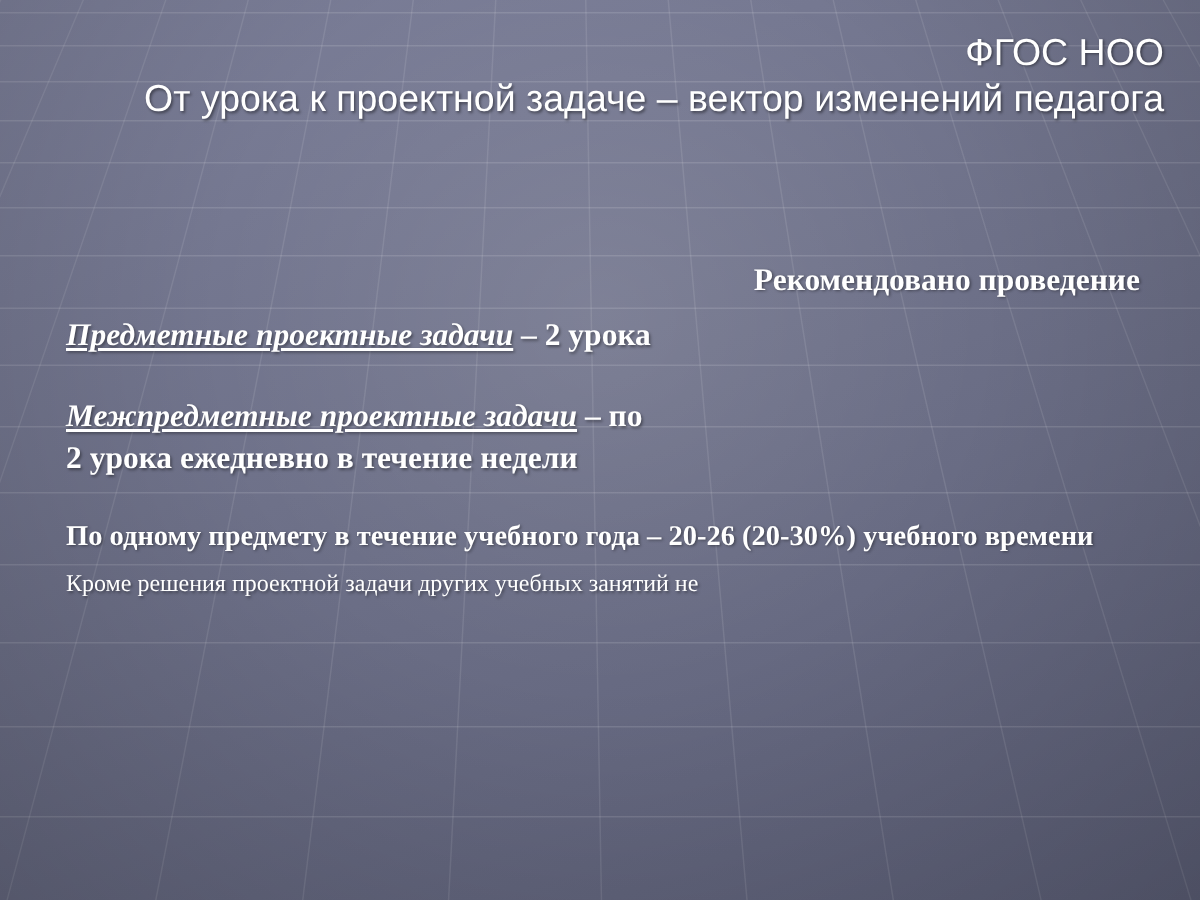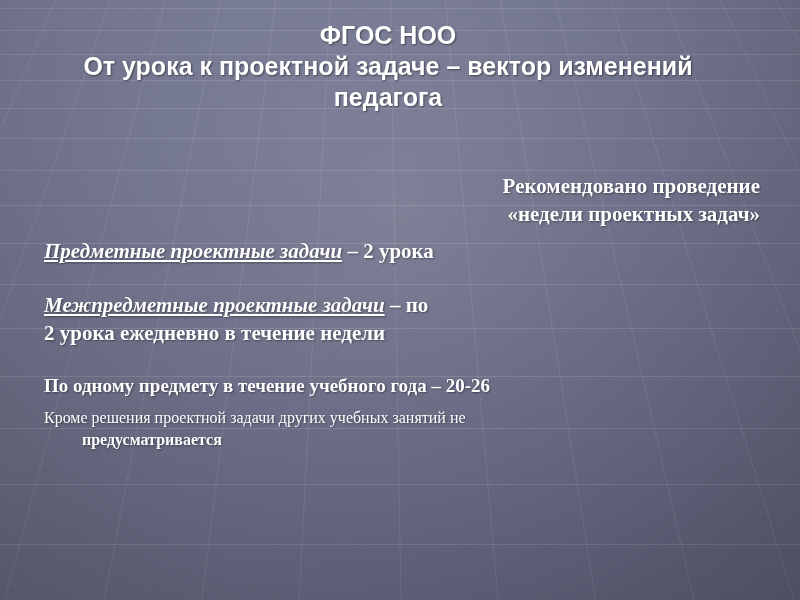--- a/index.html
+++ b/index.html
@@ -43,26 +43,26 @@
   }
   .content {
     position: relative;
     z-index: 3;
     width: 100%;
     height: 100%;
   }
   .title-block {
     position: absolute;
     top: 20px;
-    left: 28px;
+    left: 56px;
     width: 720px;
-    text-align: center;
+    text-align: right;
     color: #ffffff;
     font-family: "Liberation Sans", sans-serif;
-    font-weight: bold;
+    font-weight: normal;
     font-size: 25px;
     line-height: 31px;
     text-shadow: 1px 1px 2px rgba(0,0,0,0.45);
   }
   .title-line-1 { display: block; }
   .title-line-2 { display: block; }
 
   .body-block {
     position: absolute;
     top: 172px;
@@ -155,43 +155,42 @@
   <div class="content">
 
     <div class="title-block">
       <span class="title-line-1">ФГОС НОО</span>
       <span class="title-line-2">От урока к проектной задаче – вектор изменений педагога</span>
     </div>
 
     <div class="body-block">
 
       <div class="centered lead-indent">Рекомендовано проведение</div>
-      <div class="centered lead-indent">«недели  проектных задач»</div>
 
       <div class="gap-sm"></div>
 
       <div class="row">
         <span class="und">Предметные проектные задачи</span><span> – 2 урока</span>
       </div>
 
       <div class="gap-lg"></div>
 
       <div class="row">
         <span class="und">Межпредметные проектные задачи</span><span> – по</span>
       </div>
       <div class="row">2 урока ежедневно в течение недели</div>
 
       <div class="gap-lg"></div>
 
       <div class="para">
         <span>По одному предмету в течение учебного года – 20-26</span>
+        <span> (20-30%) учебного времени</span>
       </div>
 
       <div class="gap-sm"></div>
 
       <div class="small">
         <span>Кроме решения проектной задачи других учебных занятий </span><span style="font-weight:normal">не</span>
-        <span class="hang">предусматривается</span>
       </div>
 
     </div>
   </div>
 </div>
 
 </body></html>

